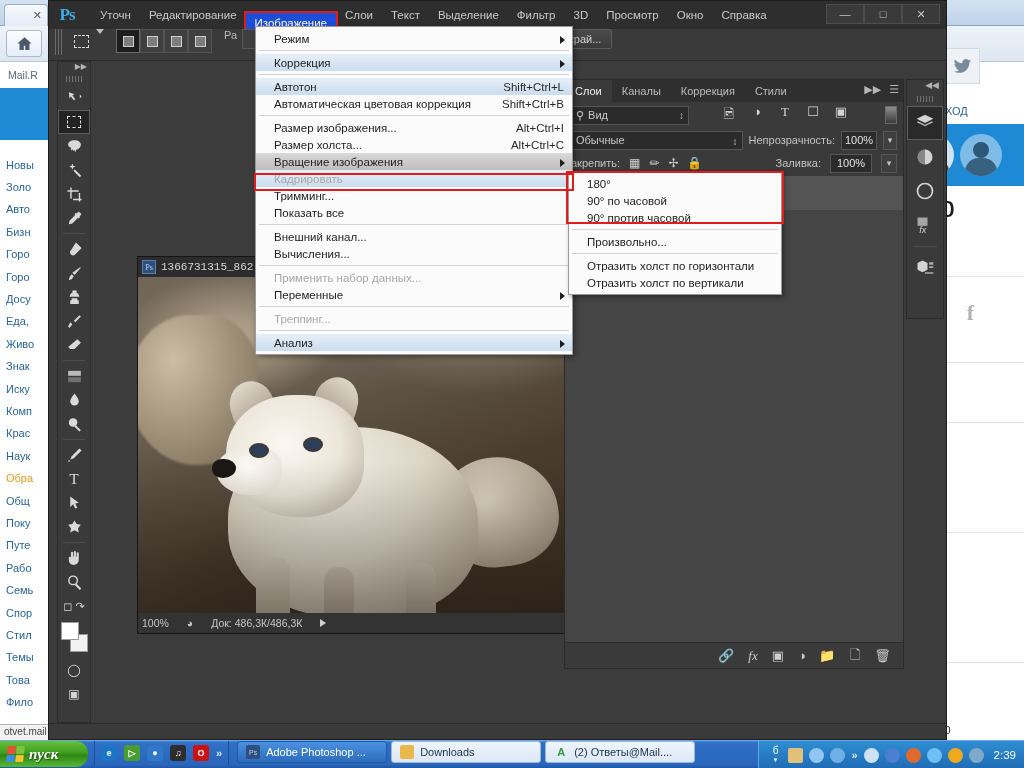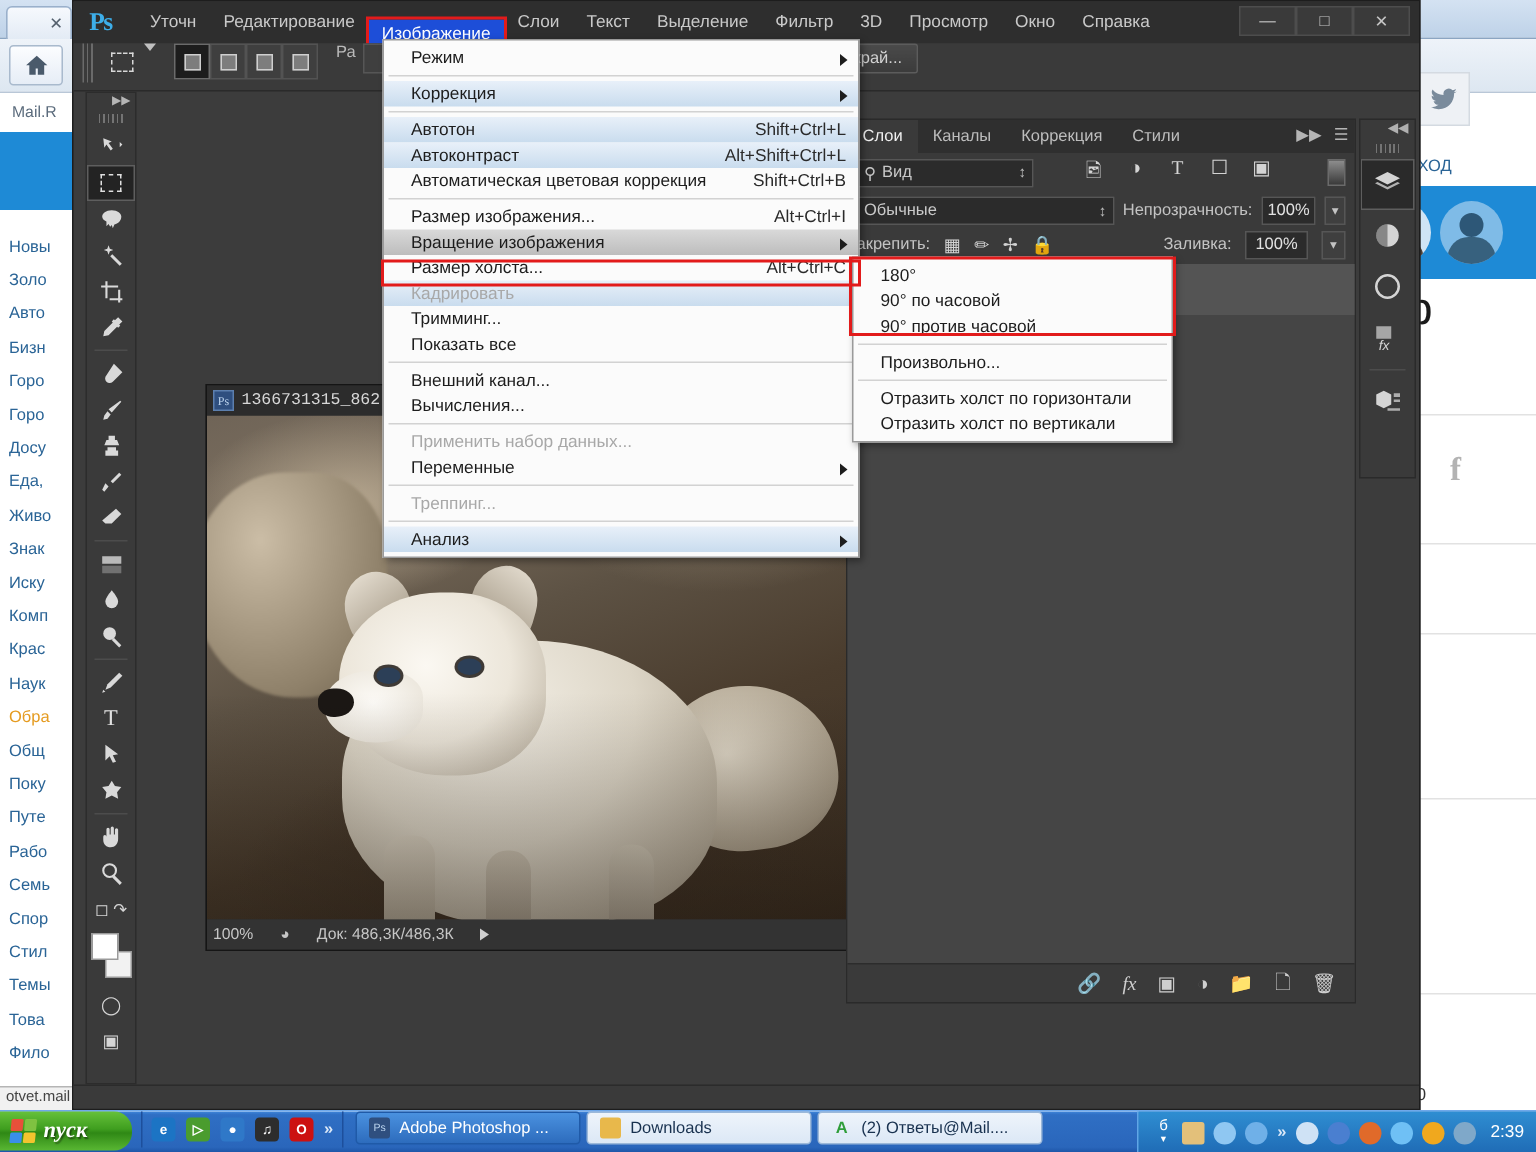--- a/index.html
+++ b/index.html
@@ -770,40 +770,36 @@
     <div class="m-sep"></div>
     <div class="m-item hi">
       <span>Коррекция</span>
       <span class="arr"></span>
     </div>
     <div class="m-sep"></div>
     <div class="m-item hi">
       <span>Автотон</span>
       <span class="sc">Shift+Ctrl+L</span>
     </div>
-    <div class="m-item hi">
-      <span>Автоконтраст</span>
-      <span class="sc">Alt+Shift+Ctrl+L</span>
-    </div>
     <div class="m-item">
       <span>Автоматическая цветовая коррекция</span>
       <span class="sc">Shift+Ctrl+B</span>
     </div>
     <div class="m-sep"></div>
     <div class="m-item">
       <span>Размер изображения...</span>
       <span class="sc">Alt+Ctrl+I</span>
+    </div>
+    <div class="m-item">
+      <span>Размер холста...</span>
+      <span class="sc">Alt+Ctrl+C</span>
     </div>
     <div class="m-item sel">
       <span>Вращение изображения</span>
       <span class="arr"></span>
-    </div>
-    <div class="m-item">
-      <span>Размер холста...</span>
-      <span class="sc">Alt+Ctrl+C</span>
     </div>
     <div class="m-item dis hi">
       <span>Кадрировать</span>
     </div>
     <div class="m-item">
       <span>Тримминг...</span>
     </div>
     <div class="m-item">
       <span>Показать все</span>
     </div>

